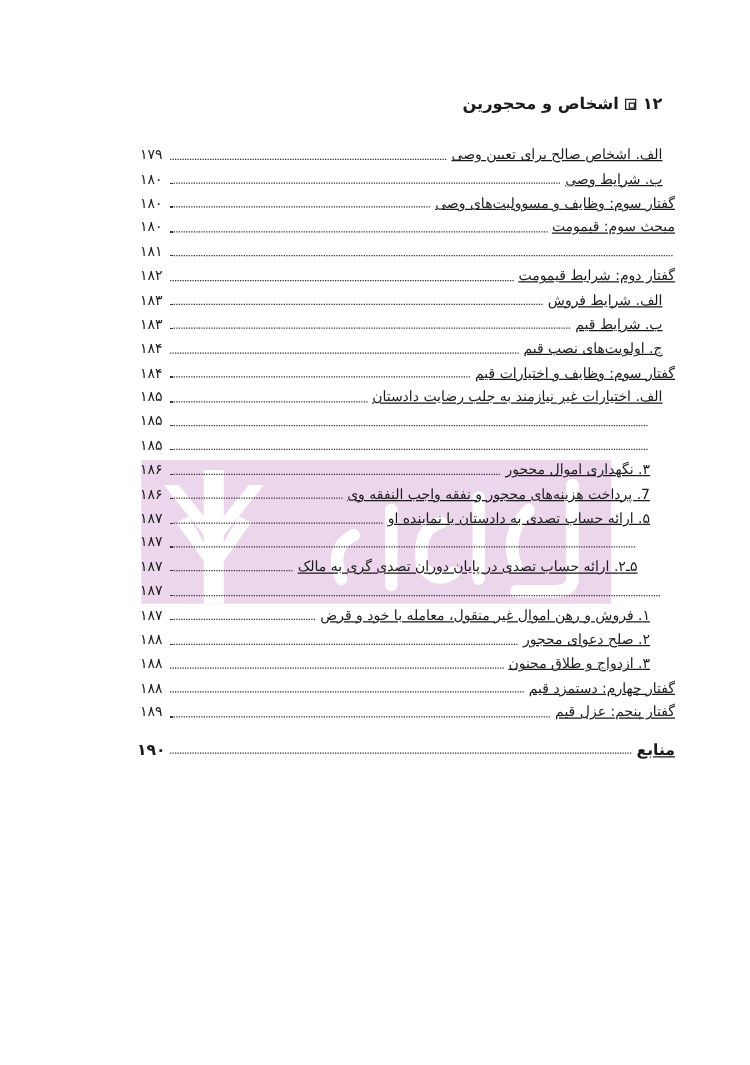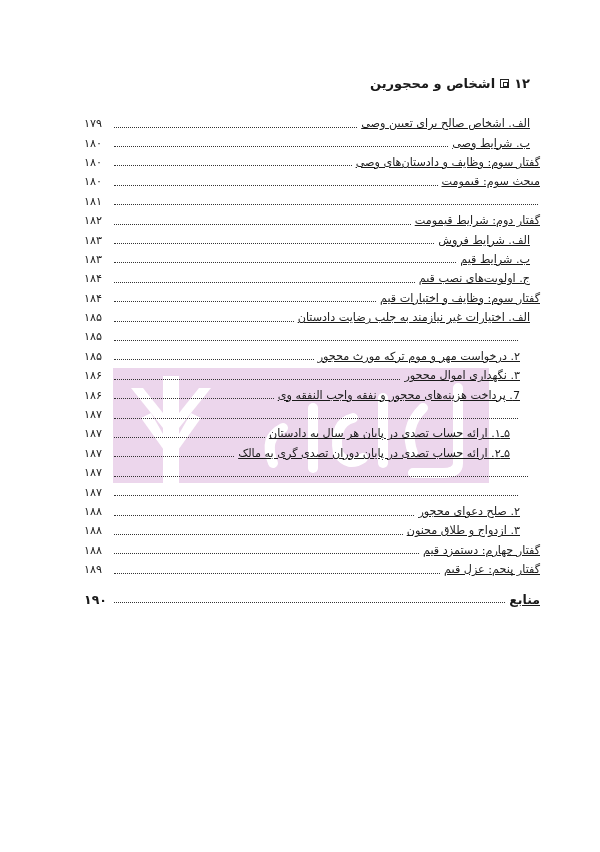--- a/index.html
+++ b/index.html
@@ -12,21 +12,21 @@
                  position:relative; box-sizing:border-box; }
   .header .box::after { content:""; position:absolute; left:1.5px; top:1.5px; width:3px; height:3px; border:1px solid #222; }
   .watermark { position:absolute; left:113px; top:368px; width:376px; height:115px;
                background:#ecd6ec; }
   .watermark svg { position:absolute; left:0; top:0; }
   .toc { position:absolute; left:84px; top:114px; width:456px; direction:rtl; }
   .row { position:relative; height:19.4px; display:flex; align-items:center;
          font-size:11.2px; white-space:nowrap; }
   .row .title { background:transparent; position:relative; z-index:2; padding-left:2px;text-decoration:underline; }
   .row .dots { flex:1; height:1px; border-bottom:1.6px dotted #333; margin:0 2px 0 0; position:relative; top:3px; z-index:2; }
-  .row .page-num { width:30px; text-align:left; direction:rtl; position:relative; z-index:2; }
+  .row .page-num { width:30px; text-align:center; direction:rtl; position:relative; z-index:2;margin-left:22px; }
   .lvl0 { padding-right:0; }
   .lvl1 { padding-right:10px; }
   .lvl2 { padding-right:20px; }
   .lvl3 { padding-right:30px; }
   .row.final { margin-top:10px; font-weight:bold; font-size:12.5px; }
 </style>
 </head>
 <body>
 
 <div class="page">
@@ -64,21 +64,21 @@
         <span class="title">الف. اشخاص صالح برای تعیین وصی</span>
         <span class="dots"></span>
         <span class="page-num">۱۷۹</span>
       </div>
     <div class="row lvl1">
         <span class="title">ب. شرایط وصی</span>
         <span class="dots"></span>
         <span class="page-num">۱۸۰</span>
       </div>
     <div class="row lvl0">
-        <span class="title">گفتار سوم: وظایف و دادستان‌های وصی</span>
+        <span class="title">گفتار سوم: وظایف و مسوولیت‌های وصی</span>
         <span class="dots"></span>
         <span class="page-num">۱۸۰</span>
       </div>
     <div class="row lvl0">
         <span class="title">مبحث سوم: قیمومت</span>
         <span class="dots"></span>
         <span class="page-num">۱۸۰</span>
       </div>
     <div class="row lvl0">
         <span class="dots"></span>
@@ -112,53 +112,53 @@
     <div class="row lvl1">
         <span class="title">الف. اختیارات غیر نیازمند به جلب رضایت دادستان</span>
         <span class="dots"></span>
         <span class="page-num">۱۸۵</span>
       </div>
     <div class="row lvl2">
         <span class="dots"></span>
         <span class="page-num">۱۸۵</span>
       </div>
     <div class="row lvl2">
-        <span class="title">۲. درخواست مهر و موم ترکه مورث محجور</span>
         <span class="dots"></span>
         <span class="page-num">۱۸۵</span>
       </div>
     <div class="row lvl2">
         <span class="title">۳. نگهداری اموال محجور</span>
         <span class="dots"></span>
         <span class="page-num">۱۸۶</span>
       </div>
     <div class="row lvl2">
         <span class="title">7. پرداخت هزینه‌های محجور و نفقه واجب النفقه وی</span>
         <span class="dots"></span>
         <span class="page-num">۱۸۶</span>
       </div>
     <div class="row lvl2">
+        <span class="title">۵. ارائه حساب تصدی به دادستان یا نماینده او</span>
         <span class="dots"></span>
         <span class="page-num">۱۸۷</span>
       </div>
     <div class="row lvl3">
-        <span class="title">۵ـ۱. ارائه حساب تصدی در پایان هر سال به دادستان</span>
         <span class="dots"></span>
         <span class="page-num">۱۸۷</span>
       </div>
     <div class="row lvl3">
         <span class="title">۵ـ۲. ارائه حساب تصدی در پایان دوران تصدی گری به مالک</span>
         <span class="dots"></span>
         <span class="page-num">۱۸۷</span>
       </div>
     <div class="row lvl1">
         <span class="dots"></span>
         <span class="page-num">۱۸۷</span>
       </div>
     <div class="row lvl2">
+        <span class="title">۱. فروش و رهن اموال غیر منقول، معامله با خود و قرض</span>
         <span class="dots"></span>
         <span class="page-num">۱۸۷</span>
       </div>
     <div class="row lvl2">
         <span class="title">۲. صلح دعوای محجور</span>
         <span class="dots"></span>
         <span class="page-num">۱۸۸</span>
       </div>
     <div class="row lvl2">
         <span class="title">۳. ازدواج و طلاق مجنون</span>

